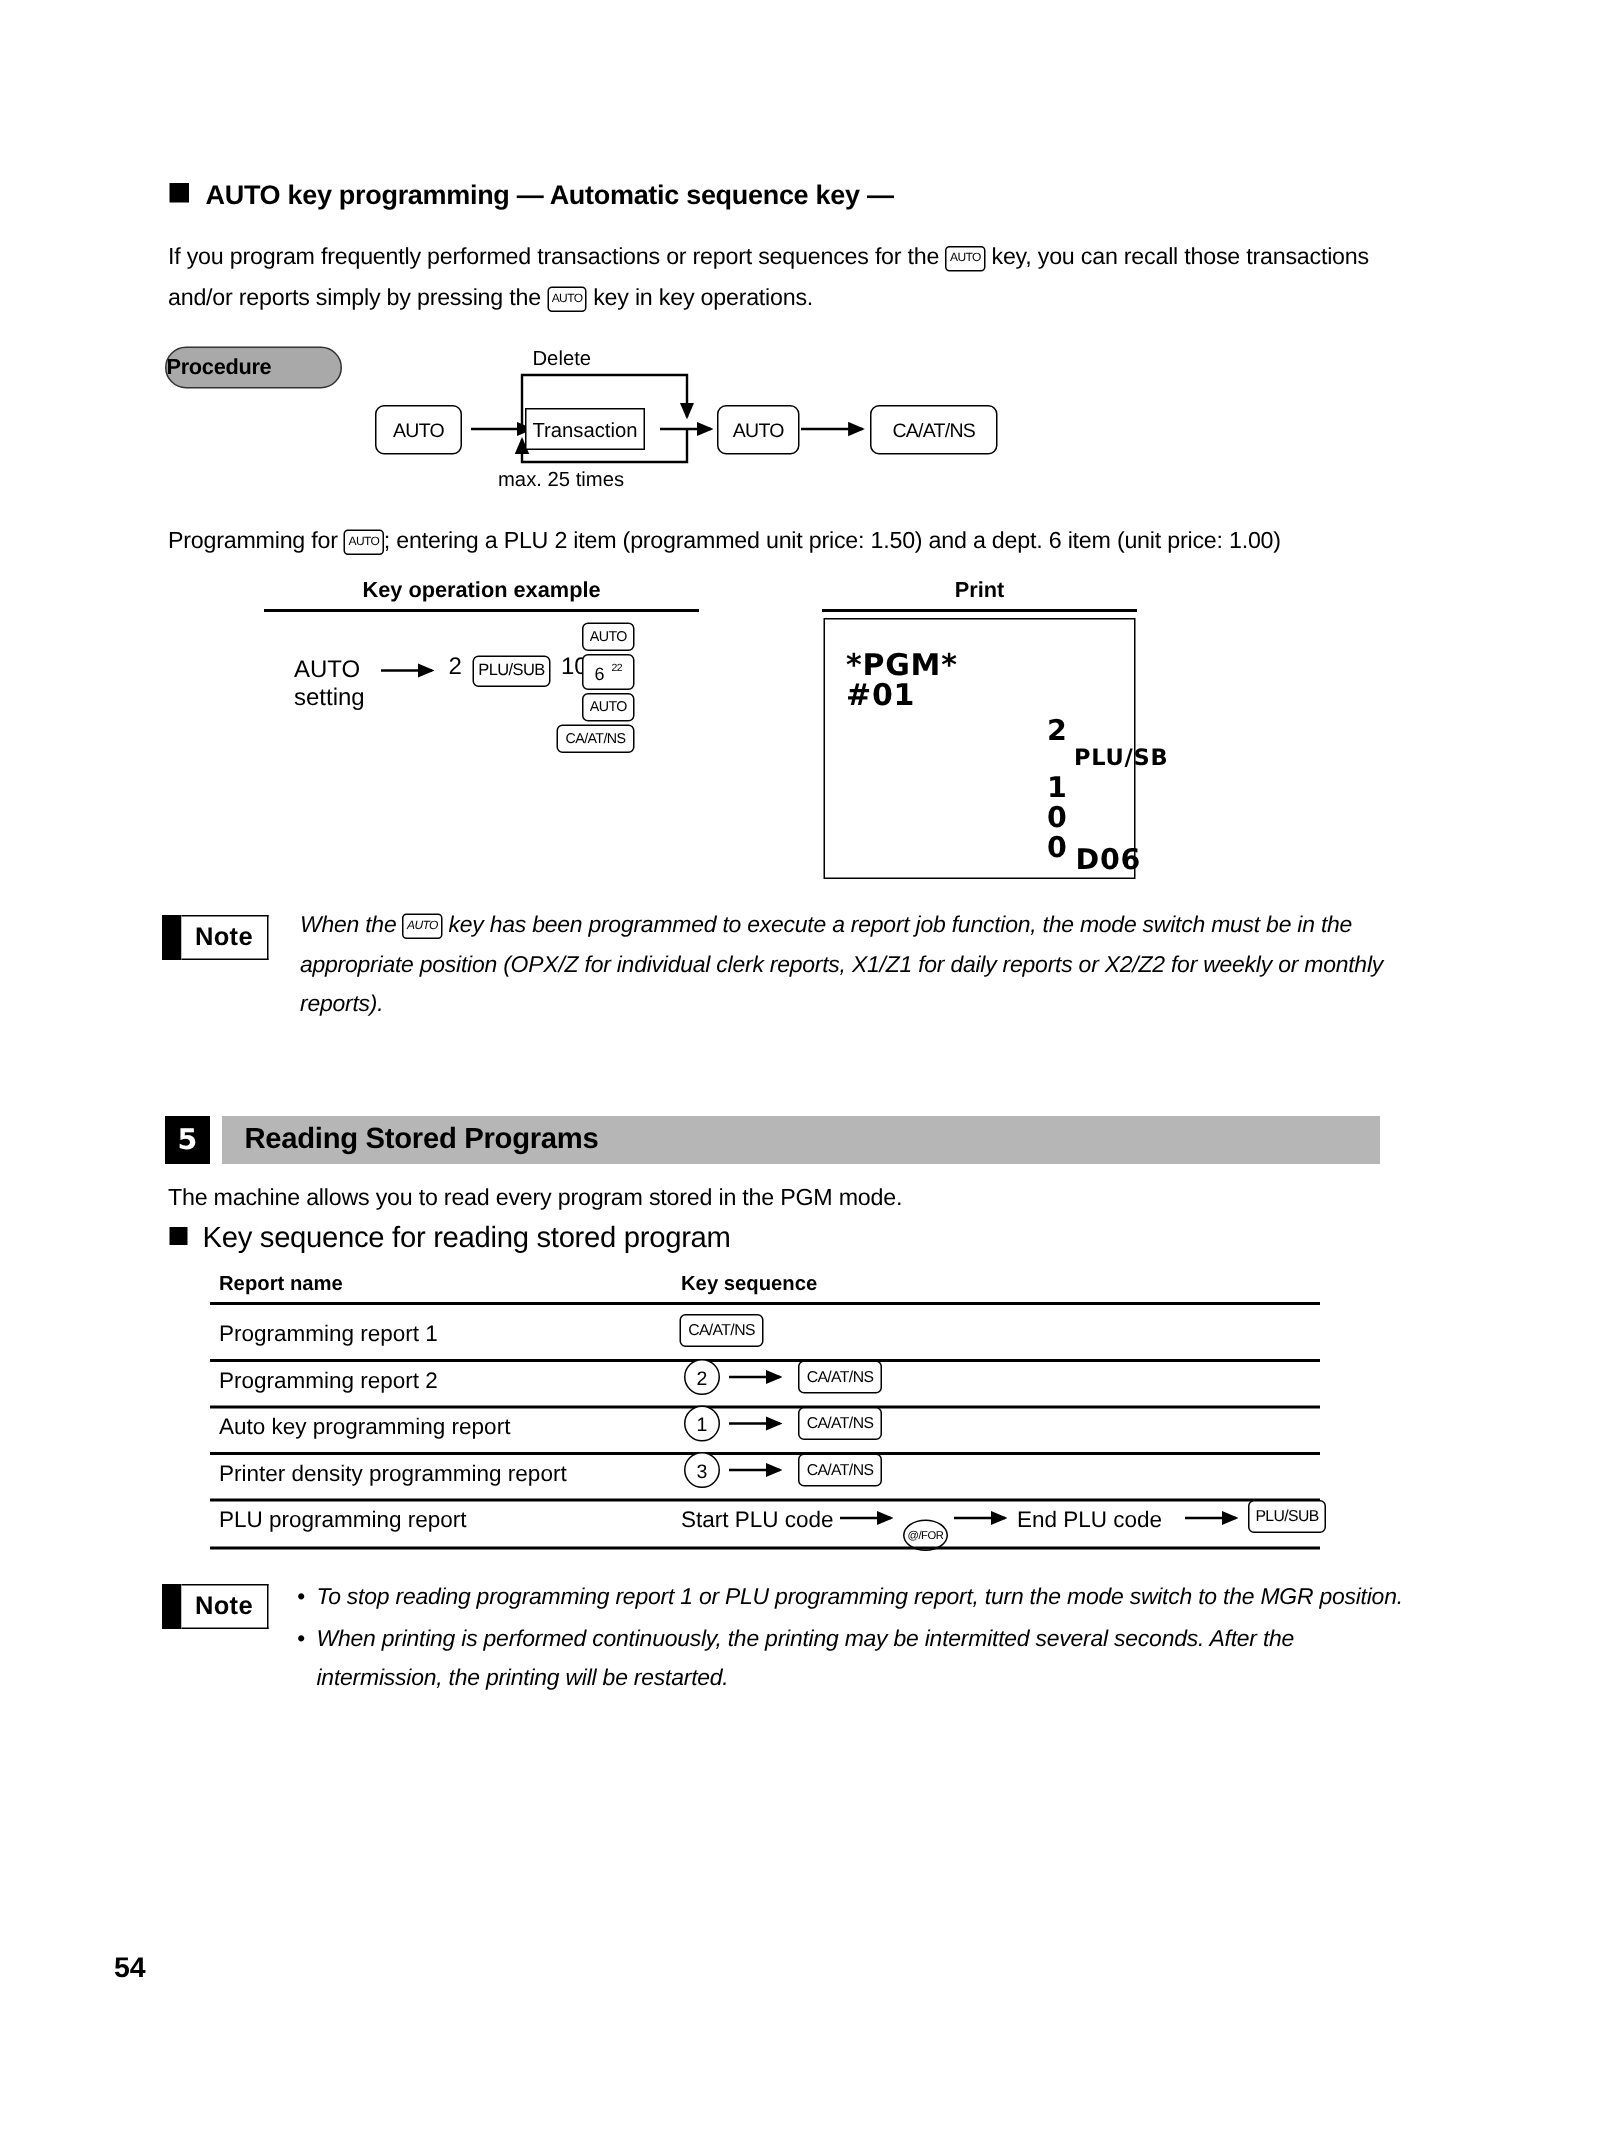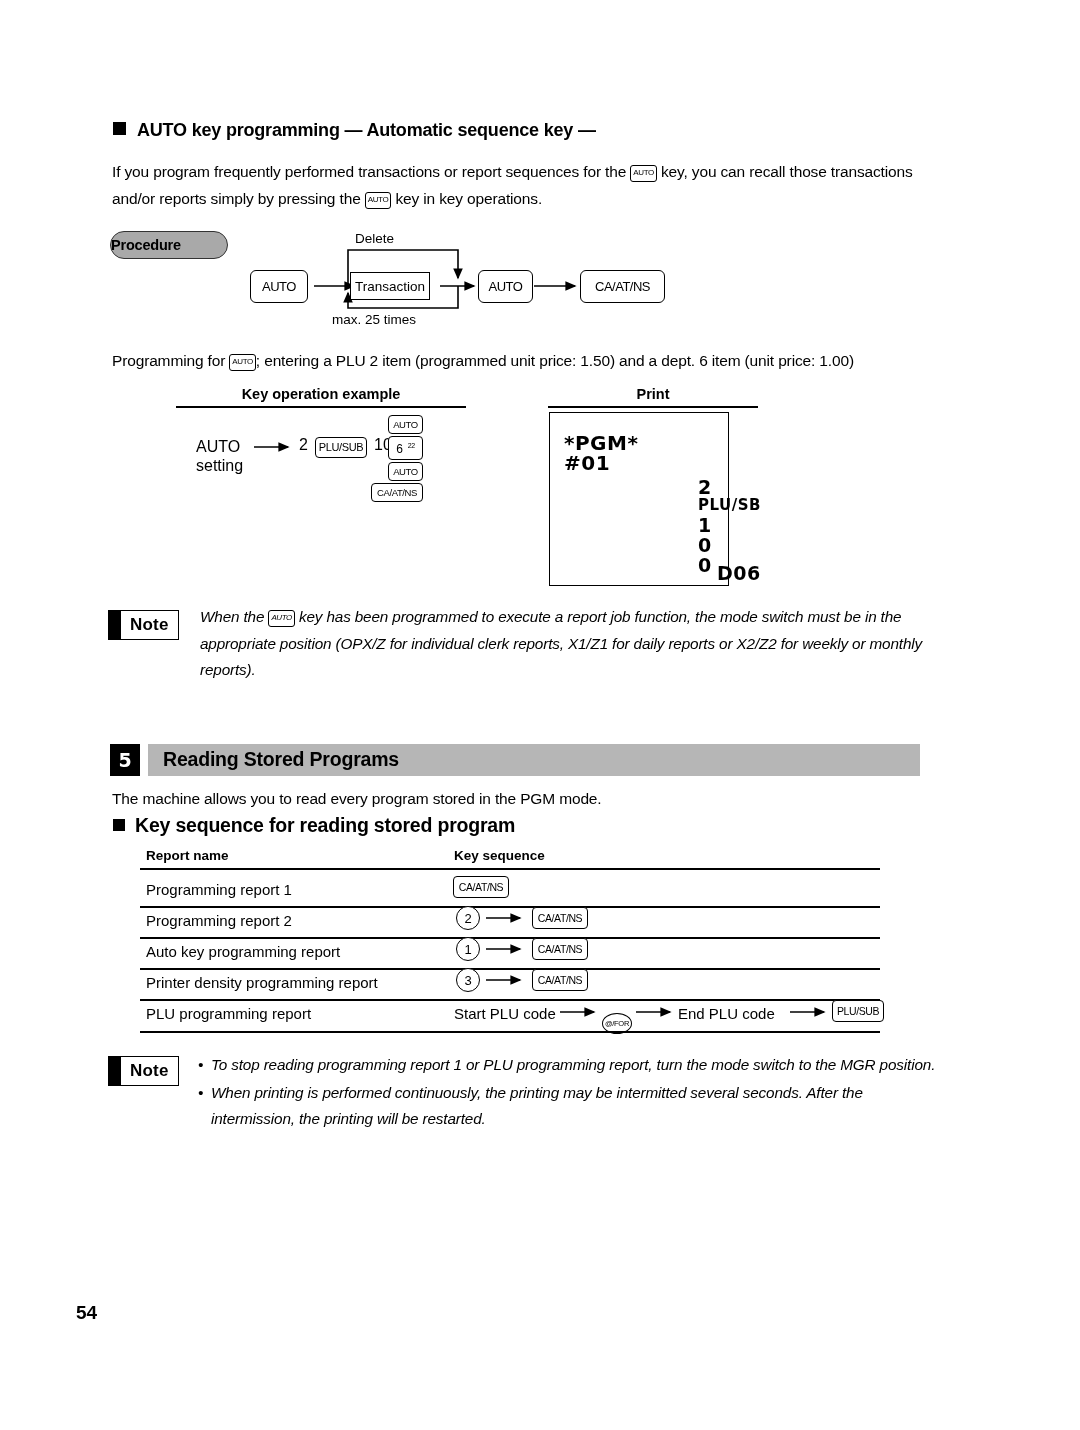--- a/index.html
+++ b/index.html
@@ -133,21 +133,21 @@
     position:absolute; font-size: 14.5px; font-weight:bold; text-align:center;
   }
   .col-rule { position:absolute; height: 1.6px; background:#000; }
 
   .kex { position:absolute; font-size: 16px; }
 
   
   .receipt {
     position:absolute;
     left: 549px; top: 412px;
-    width: 180px; height: 174px;
+    width: 208px; height: 174px;
     border: 1.5px solid #000;
     background: #fff;
   }
   .receipt .rl {
     position:absolute;
     font-family: "DejaVu Sans", sans-serif;
     font-weight: bold;
     letter-spacing: 0.5px;
   }
 
@@ -193,21 +193,21 @@
   .sec-title {
     position:absolute;
     left: 163px; top: 748px;
     font-size: 19.5px; font-weight:bold;
     letter-spacing:-0.2px;
   }
 
   .h-sub {
     position:absolute;
     left: 113px; top: 814px;
-    font-size: 19.5px; font-weight: bold;
+    font-size: 19.5px; font-weight: normal;
     letter-spacing: -0.2px; white-space:nowrap;text-align:center;
   }
   .h-sub .sq-bullet { width: 12px; height: 12px; margin-right: 10px; }
 
   
   .tbl { position:absolute; left:140px; top:848px; width: 740px; }
   .tbl .th {
     position:absolute; font-size: 13.5px; font-weight:bold;
   }
   .tbl .hr { position:absolute; left:0; width:740px; height: 1.6px; background:#000; }
@@ -334,21 +334,21 @@
 
   <div class="keycap" style="position:absolute; left:371px; top:483px; width:52px; height:19px; font-size:9.5px;">
     <span>CA/AT/NS</span>
   </div>
 
   <div class="receipt">
     <div class="rl" style="left:14px; top:18px; font-size:20px;">*PGM*</div>
     <div class="rl" style="left:14px; top:38px; font-size:20px;">#01</div>
 
     <div class="rl" style="left:148px; top:63px; font-size:19px;">2</div>
-    <div class="rl" style="left:148px; top:83px; font-size:15px;">PLU/SB</div>
+    <div class="rl" style="left:166px; top:83px; font-size:15px;">PLU/SB</div>
     <div class="rl" style="left:148px; top:101px; font-size:19px;">1</div>
     <div class="rl" style="left:148px; top:121px; font-size:19px;">0</div>
     <div class="rl" style="left:148px; top:141px; font-size:19px;">0</div>
     <div class="rl" style="left:148px; top:148px; font-size:19px; top:149px;margin-left:19px;">D06</div>
   </div>
 
   <div class="note-badge" style="left:108px; top:610px;">
     <div class="blk"></div>
     <div class="lbl">
         <span>Note</span>

